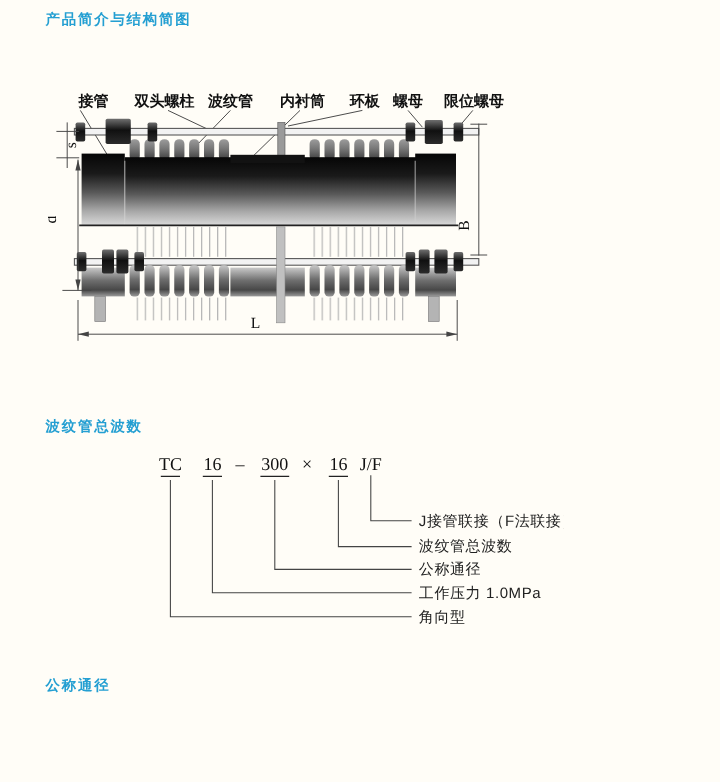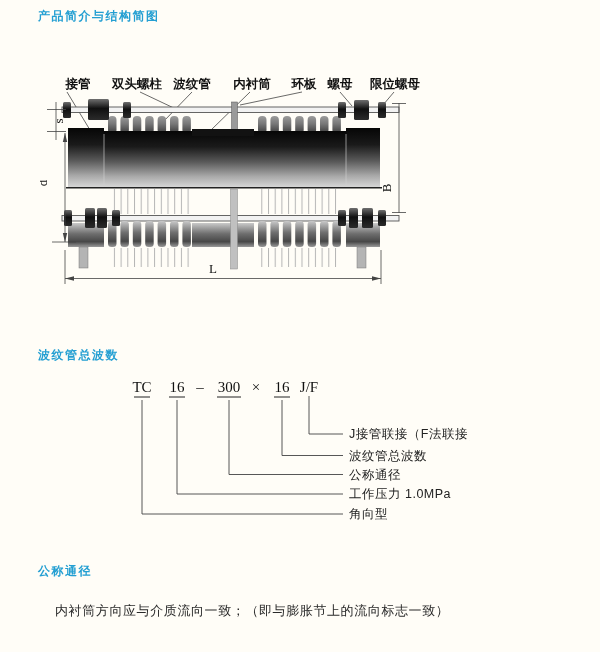--- a/index.html
+++ b/index.html
@@ -249,15 +249,14 @@
       <text class="legend-label" x="349" y="438">J接管联接（F法联接）</text>
       <text class="legend-label" x="349" y="459.5">波纹管总波数</text>
       <text class="legend-label" x="349" y="478.5">公称通径</text>
       <text class="legend-label" x="349" y="498">工作压力 1.0MPa</text>
       <text class="legend-label" x="349" y="518">角向型</text>
     </g>
   </svg>
 
   <div class="sec-heading" id="h-install">公称通径</div>
 
-  <div class="para" id="para1">内衬筒方向应与介质流向一致；（即与膨胀节上的流向标志一致）</div>
 
 </div>
 
 </body></html>

